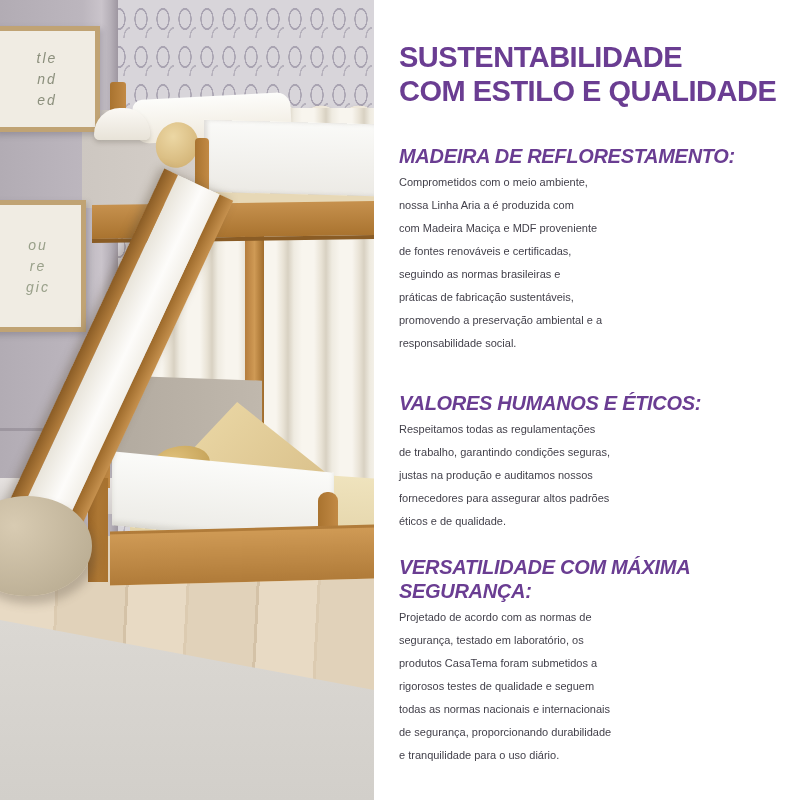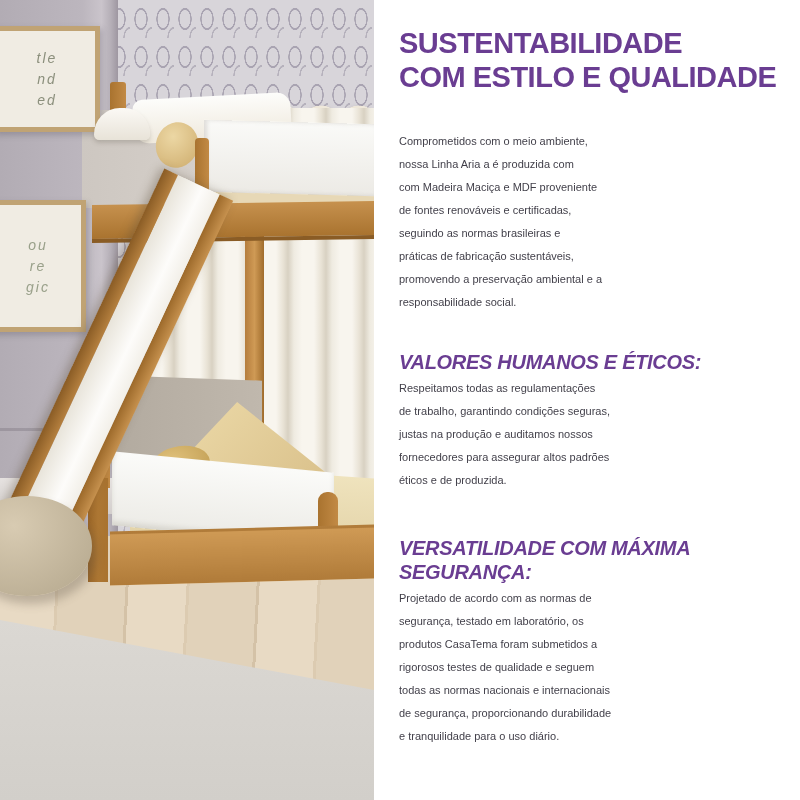--- a/index.html
+++ b/index.html
@@ -134,29 +134,29 @@
 
   .slide { position:absolute; left:110px; top:375px; width:420px; height:76px;
     margin-left:-210px; margin-top:-38px; transform:rotate(115deg); z-index:8;
     display:flex; flex-direction:column; box-shadow:0 4px 10px rgba(90,75,55,.35); }
   .slide-rail { height:15px; background:linear-gradient(180deg,#c6914e,#9c692a); }
   .slide-rail.b { background:linear-gradient(180deg,#b5803f,#8a5c25); }
   .slide-surface { flex:1; background:linear-gradient(180deg,#f2efe8,#fdfcfa 40%,#e8e4da); }
 
   
   .content {
-    position:absolute; left:399px; top:26px; width:382px; z-index:10;
+    position:absolute; left:399px; top:40px; width:382px; z-index:10;
   }
   .title {
     font-size:29px; line-height:34px; font-weight:800; letter-spacing:-0.5px;
     color:var(--accent-purple,#6a3d92); white-space:pre-line;
   }
   .section { margin-top:36px; }
   .section.s2 { }
-  .section.s3 { margin-top:44px; }
+  .section.s3 { margin-top:22px; }
   .section-heading {
     font-size:20px; line-height:24px; font-weight:800; font-style:italic;
     letter-spacing:-0.3px; color:var(--accent-purple,#6a3d92); white-space:pre-line;
   }
   .section-body {
     margin-top:3px; font-size:11px; line-height:23px;
     color:var(--body-text,#413f49); white-space:pre-line;
   }
 </style>
 </head>
@@ -215,37 +215,38 @@
     </div>
 
     <div class="pouf"></div>
   </div>
 
   <div class="content">
     <div class="title">SUSTENTABILIDADE
 COM ESTILO E QUALIDADE</div>
 
     <div class="section s1">
+      <div class="section-heading">MADEIRA DE REFLORESTAMENTO:</div>
       <div class="section-body">Comprometidos com o meio ambiente,
 nossa Linha Aria a é produzida com
 com Madeira Maciça e MDF proveniente
 de fontes renováveis e certificadas,
 seguindo as normas brasileiras e
 práticas de fabricação sustentáveis,
 promovendo a preservação ambiental e a
 responsabilidade social.</div>
     </div>
 
     <div class="section s2">
       <div class="section-heading">VALORES HUMANOS E ÉTICOS:</div>
       <div class="section-body">Respeitamos todas as regulamentações
 de trabalho, garantindo condições seguras,
 justas na produção e auditamos nossos
 fornecedores para assegurar altos padrões
-éticos e de produzida.</div>
+éticos e de qualidade.</div>
     </div>
 
     <div class="section s3">
       <div class="section-heading">VERSATILIDADE COM MÁXIMA
 SEGURANÇA:</div>
       <div class="section-body">Projetado de acordo com as normas de
 segurança, testado em laboratório, os
 produtos CasaTema foram submetidos a
 rigorosos testes de qualidade e seguem
 todas as normas nacionais e internacionais

